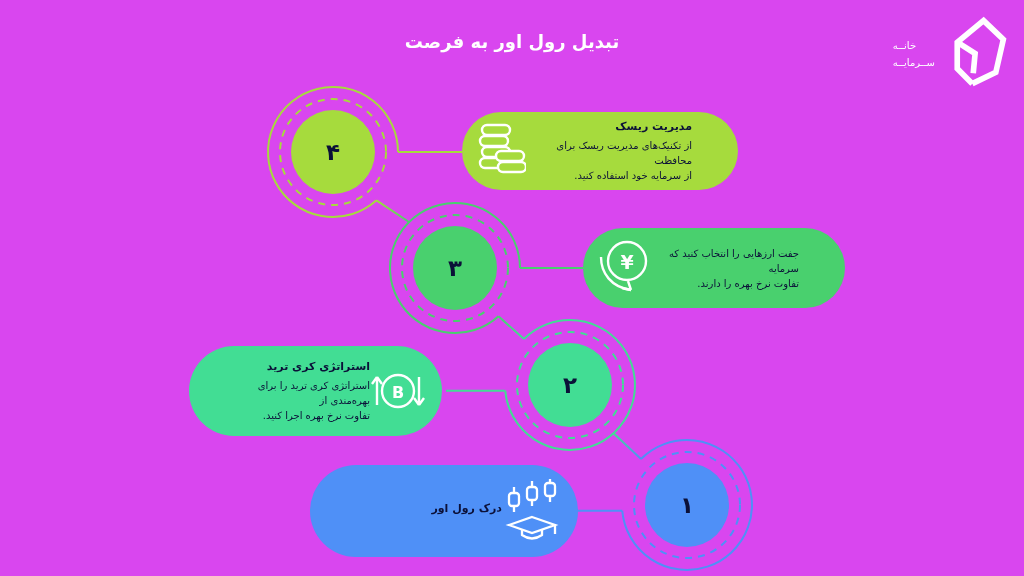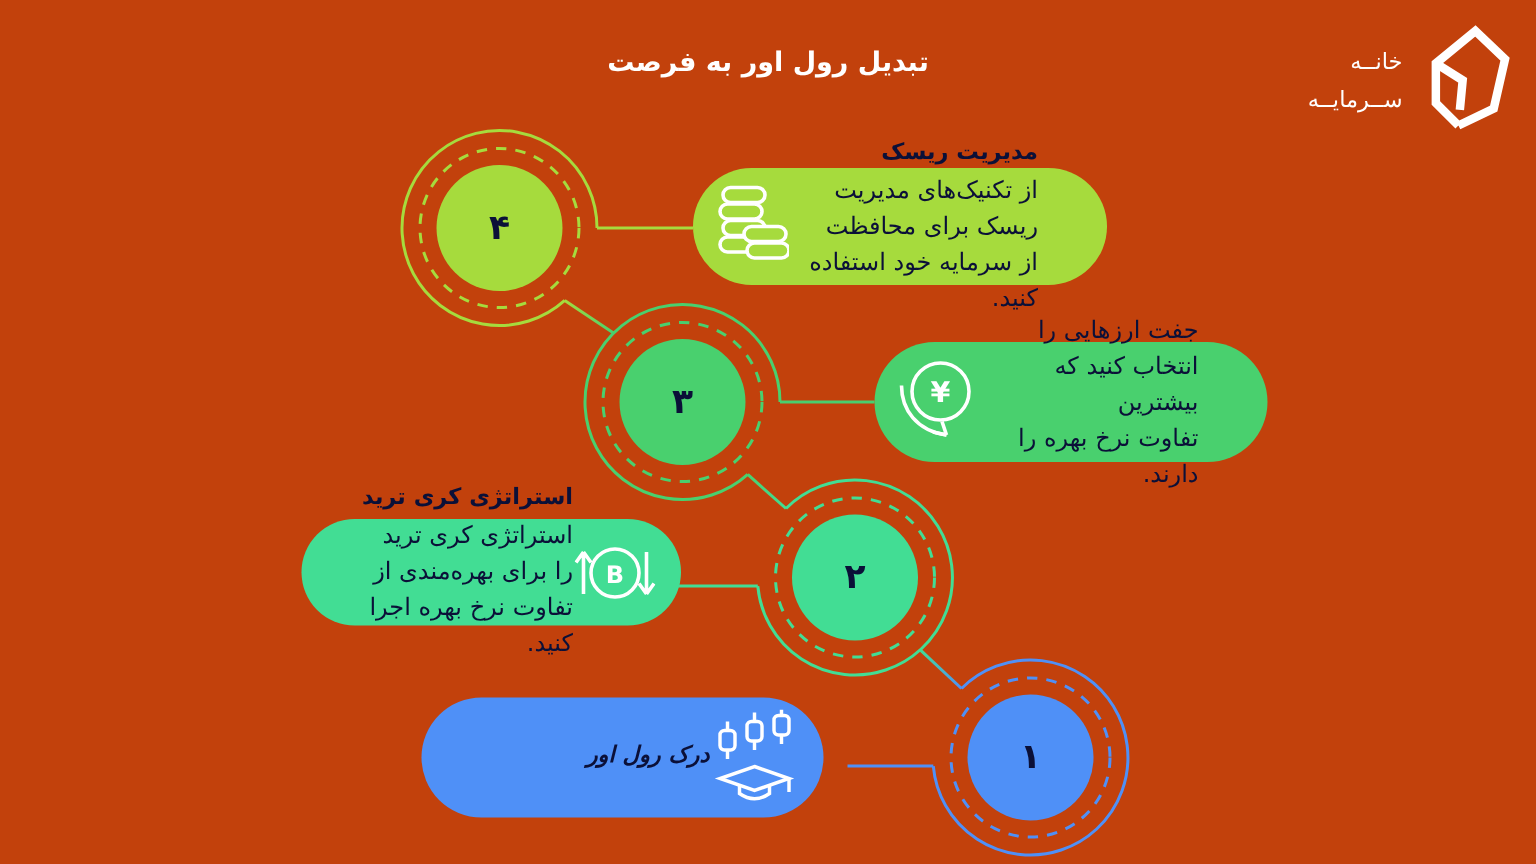--- a/index.html
+++ b/index.html
@@ -1,29 +1,29 @@
 <!DOCTYPE html>
 <html><head>
 <meta charset="utf-8">
 <style>
   html,body{margin:0;padding:0;background:#060b36;}
-  .stage{position:relative;width:1024px;height:576px;background:#c2410c;overflow:hidden;
+  .stage{position:relative;width:1024px;height:576px;background:#d946ef;overflow:hidden;
          font-family:"DejaVu Sans",sans-serif;}
   .main-title{position:absolute;top:31px;left:0;width:1024px;text-align:center;
               color:#ffffff;font-size:18px;font-weight:bold;direction:rtl;}
   
   .logo{position:absolute;top:14px;right:14px;display:flex;align-items:center;gap:9px;}
-  .logo-text{direction:rtl;text-align:right;color:#ffffff;font-size:15px;line-height:1.7;}
+  .logo-text{direction:rtl;text-align:left;color:#ffffff;font-size:10px;line-height:1.7;}
   
   .diagram{position:absolute;left:0;top:0;}
   
   .card{position:absolute;display:flex;align-items:center;border-radius:999px;box-sizing:border-box;}
   .card .txt{flex:1;direction:rtl;text-align:right;color:#0b1038;}
-  .card-title{font-size:15px;font-weight:bold;margin-bottom:5px;}
-  .card-desc{font-size:16px;line-height:1.5;white-space:pre-line;}
+  .card-title{font-size:11px;font-weight:bold;margin-bottom:5px;}
+  .card-desc{font-size:10px;line-height:1.5;white-space:pre-line;}
   .icon{flex:0 0 auto;display:flex;align-items:center;justify-content:center;}
   .c-lime{background:#a6db3d;}
   .c-green{background:#49d06e;}
   .c-teal{background:#42dd94;}
   .c-blue{background:#4f90f7;}
   .pad-l{padding:10px 46px 10px 14px;}  
   .pad-r{padding:10px 16px 10px 40px;}  
 </style>
 </head>
 <body>
@@ -118,42 +118,42 @@
   <div class="card c-green pad-l" style="left:583px;top:228px;width:262px;height:80px;">
     <span class="icon" style="width:54px">
       <svg width="54" height="58" viewBox="0 0 54 58" fill="none" stroke="#ffffff" stroke-width="2.4">
         <circle cx="30" cy="22" r="19"></circle>
         <text x="30" y="23" text-anchor="middle" dominant-baseline="central" font-size="19" font-weight="bold" fill="#ffffff" stroke="none">¥</text>
         <path d="M4 18 C4 34 14 48 34 51"></path>
         <path d="M34 51 L25 49 M34 51 L31 42"></path>
       </svg>
     </span>
     <div class="txt">
-      <div class="card-desc">جفت ارزهایی را انتخاب کنید که بیشترین
+      <div class="card-desc">جفت ارزهایی را انتخاب کنید که سرمایه
 تفاوت نرخ بهره را دارند.</div>
     </div>
   </div>
 
-  <div class="card c-teal pad-r" style="left:201px;top:346px;width:253px;height:71px;">
+  <div class="card c-teal pad-r" style="left:189px;top:346px;width:253px;height:90px;">
     <div class="txt">
       <div class="card-title">استراتژی کری ترید</div>
       <div class="card-desc">استراتژی کری ترید را برای بهره‌مندی از
 تفاوت نرخ بهره اجرا کنید.</div>
     </div>
     <span class="icon" style="width:56px">
       <svg width="54" height="52" viewBox="0 0 54 52" fill="none" stroke="#ffffff" stroke-width="2.4">
         <circle cx="27" cy="26" r="16"></circle>
         <text x="27" y="27" text-anchor="middle" dominant-baseline="central" font-size="16" font-weight="bold" fill="#ffffff" stroke="none">B</text>
         <path d="M6 40 L6 12 M6 12 l-5 7 M6 12 l5 7"></path>
         <path d="M48 12 L48 40 M48 40 l-5 -7 M48 40 l5 -7"></path>
       </svg>
     </span>
   </div>
 
-  <div class="card c-blue pad-r" style="left:281px;top:465px;width:268px;height:80px;font-style:italic;">
+  <div class="card c-blue pad-r" style="left:310px;top:465px;width:268px;height:92px;">
     <div class="txt">
       <div class="card-title">درک رول اور</div>
     </div>
     <span class="icon" style="width:60px">
       <svg width="58" height="64" viewBox="0 0 58 64" fill="none" stroke="#ffffff" stroke-width="2.3">
         <path d="M11 8 V14 M11 27 V33"></path>
         <rect x="6" y="14" width="10" height="13" rx="3" fill="#4f90f7"></rect>
         <path d="M29 2 V8 M29 21 V27"></path>
         <rect x="24" y="8" width="10" height="13" rx="3" fill="#4f90f7"></rect>
         <path d="M47 0 V4 M47 17 V23"></path>

